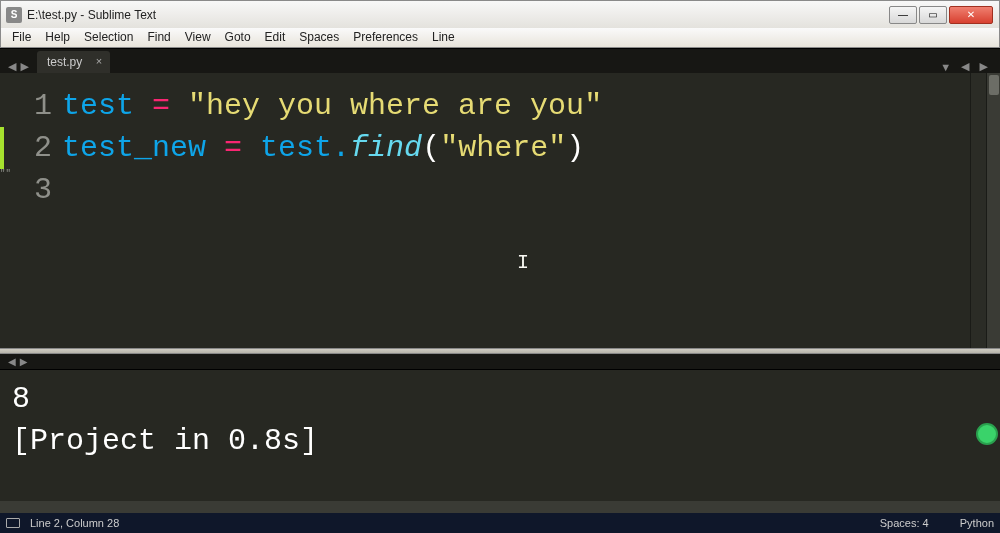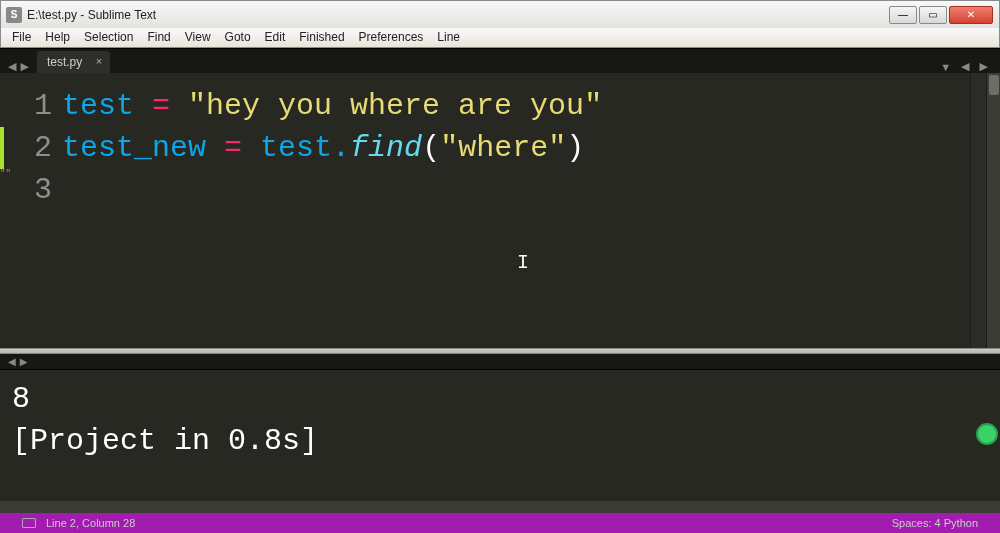--- a/index.html
+++ b/index.html
@@ -45,24 +45,24 @@
     .line-marker { position:absolute; left:0; top:54px; width:4px; height:42px; background:#a6e22e;}
 
     
     .panel-divider { height:6px; background: linear-gradient(#cfccc2,#b8b5ab); border-top:1px solid #888; border-bottom:1px solid #888;}
     .output-nav { height:16px; background:#171714; display:flex; align-items:center; padding:0 8px; gap:4px; border-bottom:1px solid #000;}
     .output-nav span{ color:#888; font-size:10px;}
     .output { flex:1; background:#272822; padding: 8px 12px; font-family: Consolas, "Courier New", monospace; font-size: 30px; color:#fff; line-height:1.4;}
     .output-scrollbar { height:12px; background:#3a3b35;}
 
     
-    .statusbar { height:20px; background:#a21caf; color:#ccc; display:flex; align-items:center; font-size:11px; padding:0 22px; }
+    .statusbar { height:20px; background:#0f172a; color:#ccc; display:flex; align-items:center; font-size:11px; padding:0 6px; }
     .statusbar-icon { width:14px; height:10px; border:1px solid #aaa; margin-right:10px; border-radius:1px;}
     .statusbar-spacer { flex:1; }
-    .statusbar-right span { }
+    .statusbar-right span { margin-left: 28px; }
 
     .green-dot { position:absolute; right:2px; bottom:88px; width:22px; height:22px; background:#3ad36a; border-radius:50%; border:2px solid #2aa04e;}
     .cursor-i { position:absolute; left:455px; top:176px; color:#f8f8f2; font-size:20px; }
     .modmark { position:absolute; left:0; top:95px; color:#8f908a; font-size:9px;}
   </style>
 </head>
 <body>
 
 <div class="titlebar">
   <div class="titlebar-icon">S</div>
@@ -75,21 +75,21 @@
 </div>
 
 <div class="menubar">
   <span>File</span>
   <span>Help</span>
   <span>Selection</span>
   <span>Find</span>
   <span>View</span>
   <span>Goto</span>
   <span>Edit</span>
-  <span>Finished</span>
+  <span>Spaces</span>
   <span>Preferences</span>
   <span>Line</span>
 </div>
 
 <div class="tabrow">
   <div class="tabrow-nav">
     <span class="tabrow-nav-icon">◀</span>
     <span class="tabrow-nav-icon">▶</span>
   </div>
   <div class="tab">

